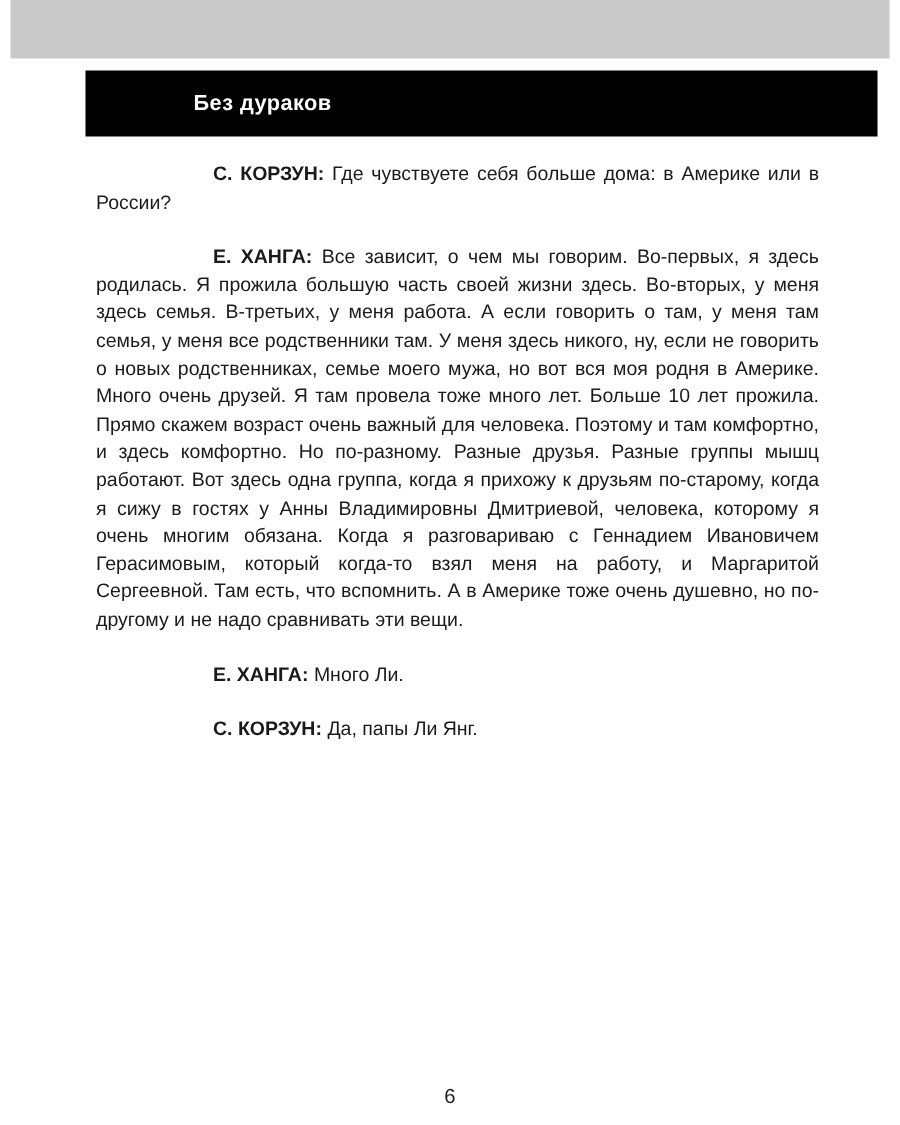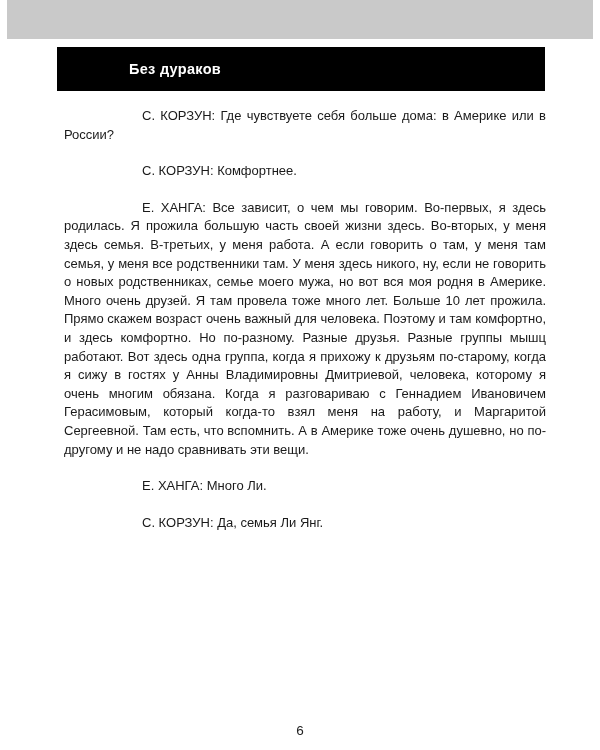--- a/index.html
+++ b/index.html
@@ -21,21 +21,21 @@
       top: 0;
       left: 7px;
       right: 7px;
       height: 39px;
       background: #c9c9c9;
     }
     .header-bar {
       position: absolute;
       top: 47px;
       left: 57px;
-      width: 488px;
+      width: 528px;
       height: 44px;
       background: #000000;
       color: #ffffff;
       display: flex;
       align-items: center;
       justify-content: space-between;
       box-sizing: border-box;
       padding: 0 32px 0 72px;
       font-weight: bold;
       font-size: 14.5px;
@@ -49,21 +49,21 @@
       font-size: 13px;
       line-height: 18.6px;
       text-align: justify;
       color: #1a1a1a;
     }
     .content p {
       margin: 0 0 18px 0;
       text-indent: 78px;
     }
     .speaker {
-      font-weight: normal;
+      font-weight: bold;
       margin-top: 28px;
     }
     .page-number {
       position: absolute;
       bottom: 12px;
       left: 0;
       width: 100%;
       text-align: center;
       font-size: 13.5px;
       color: #222222;
@@ -75,21 +75,20 @@
 <div class="page">
 
   <div class="scan-top-band"></div>
 
   <div class="header-bar">
     <span>Без дураков</span>
   </div>
 
   <div class="content">
     <p><span class="speaker">С. КОРЗУН:</span> <span>Где чувствуете себя больше дома: в Америке или в России?</span></p>
-    <p><span class="speaker">С. КОРЗУН:</span> <span>Комфортнее.</span></p>
     <p><span class="speaker">Е. ХАНГА:</span> <span>Все зависит, о чем мы говорим. Во-первых, я здесь родилась. Я прожила большую часть своей жизни здесь. Во-вторых, у меня здесь семья. В-третьих, у меня работа. А если говорить о там, у меня там семья, у меня все родственники там. У меня здесь никого, ну, если не говорить о новых родственниках, семье моего мужа, но вот вся моя родня в Америке. Много очень друзей. Я там провела тоже много лет. Больше 10 лет прожила. Прямо скажем возраст очень важный для человека. Поэтому и там комфортно, и здесь комфортно. Но по-разному. Разные друзья. Разные группы мышц работают. Вот здесь одна группа, когда я прихожу к друзьям по-старому, когда я сижу в гостях у Анны Владимировны Дмитриевой, человека, которому я очень многим обязана. Когда я разговариваю с Геннадием Ивановичем Герасимовым, который когда-то взял меня на работу, и Маргаритой Сергеевной. Там есть, что вспомнить. А в Америке тоже очень душевно, но по-другому и не надо сравнивать эти вещи.</span></p>
     <p><span class="speaker">Е. ХАНГА:</span> <span>Много Ли.</span></p>
-    <p><span class="speaker">С. КОРЗУН:</span> <span>Да, семья Ли Янг.</span></p>
+    <p><span class="speaker">С. КОРЗУН:</span> <span>Да, папы Ли Янг.</span></p>
   </div>
 
   <div class="page-number">6</div>
 
 </div>
 
 </body></html>

